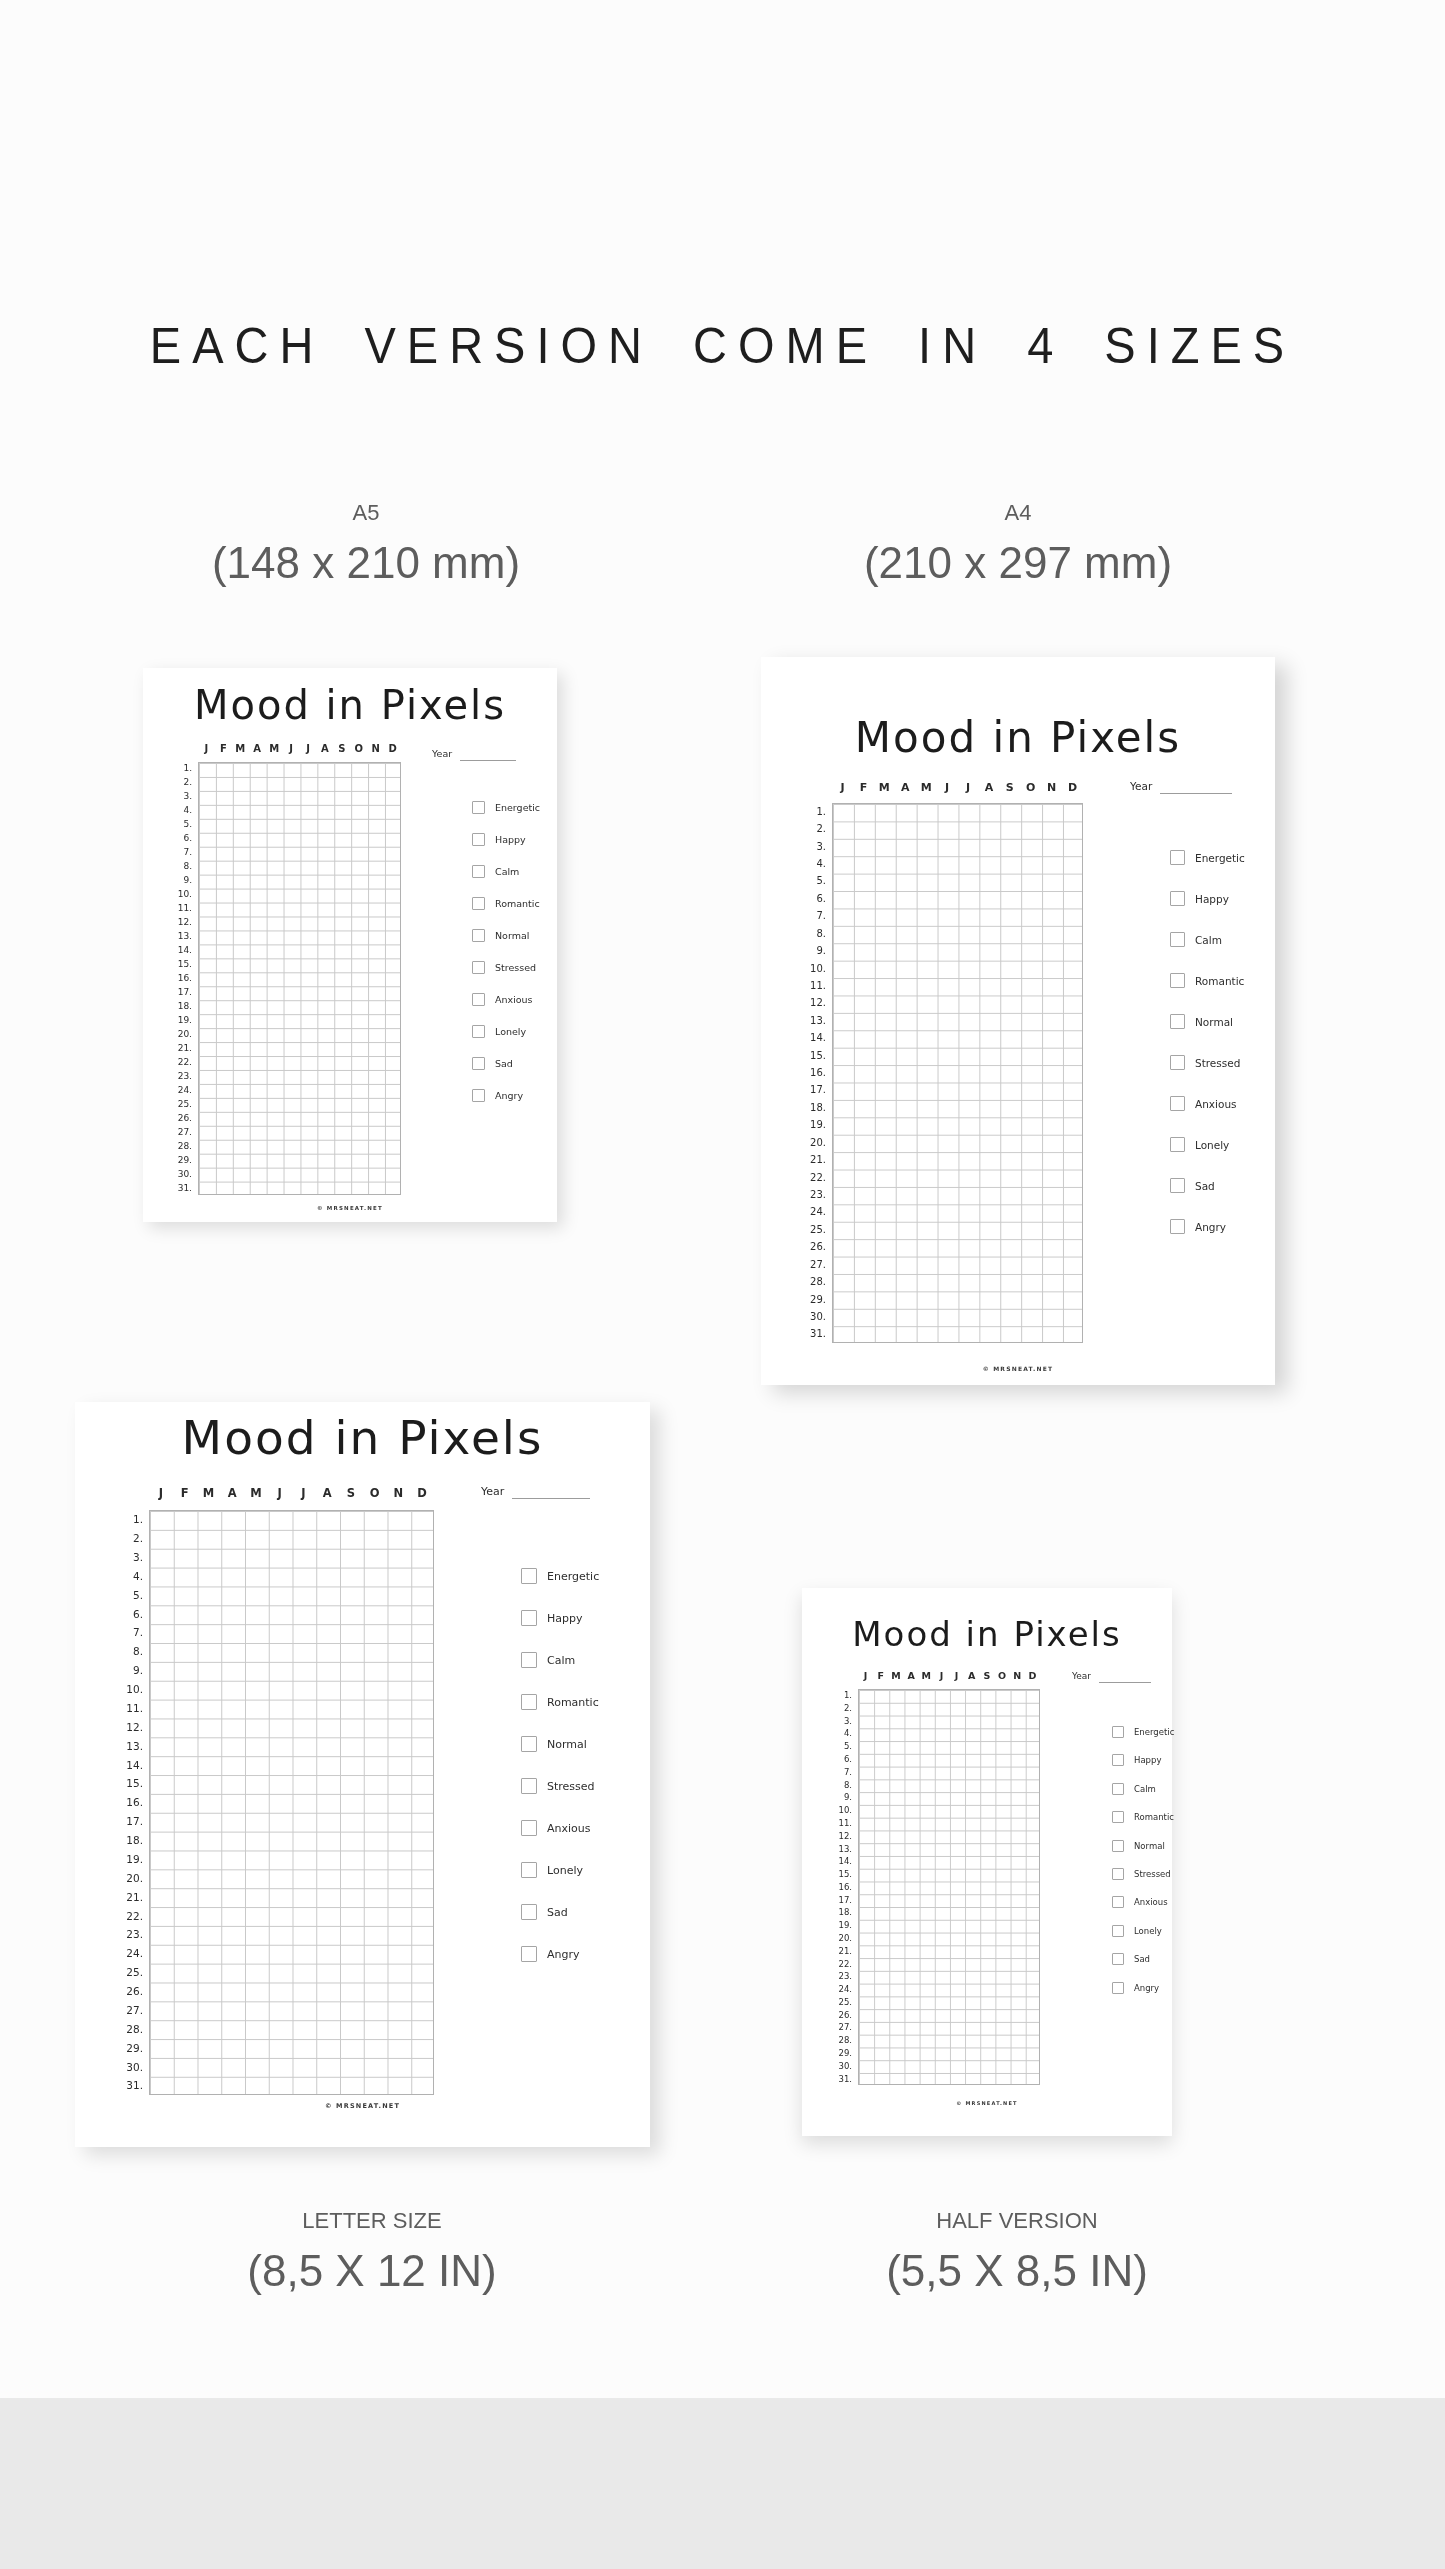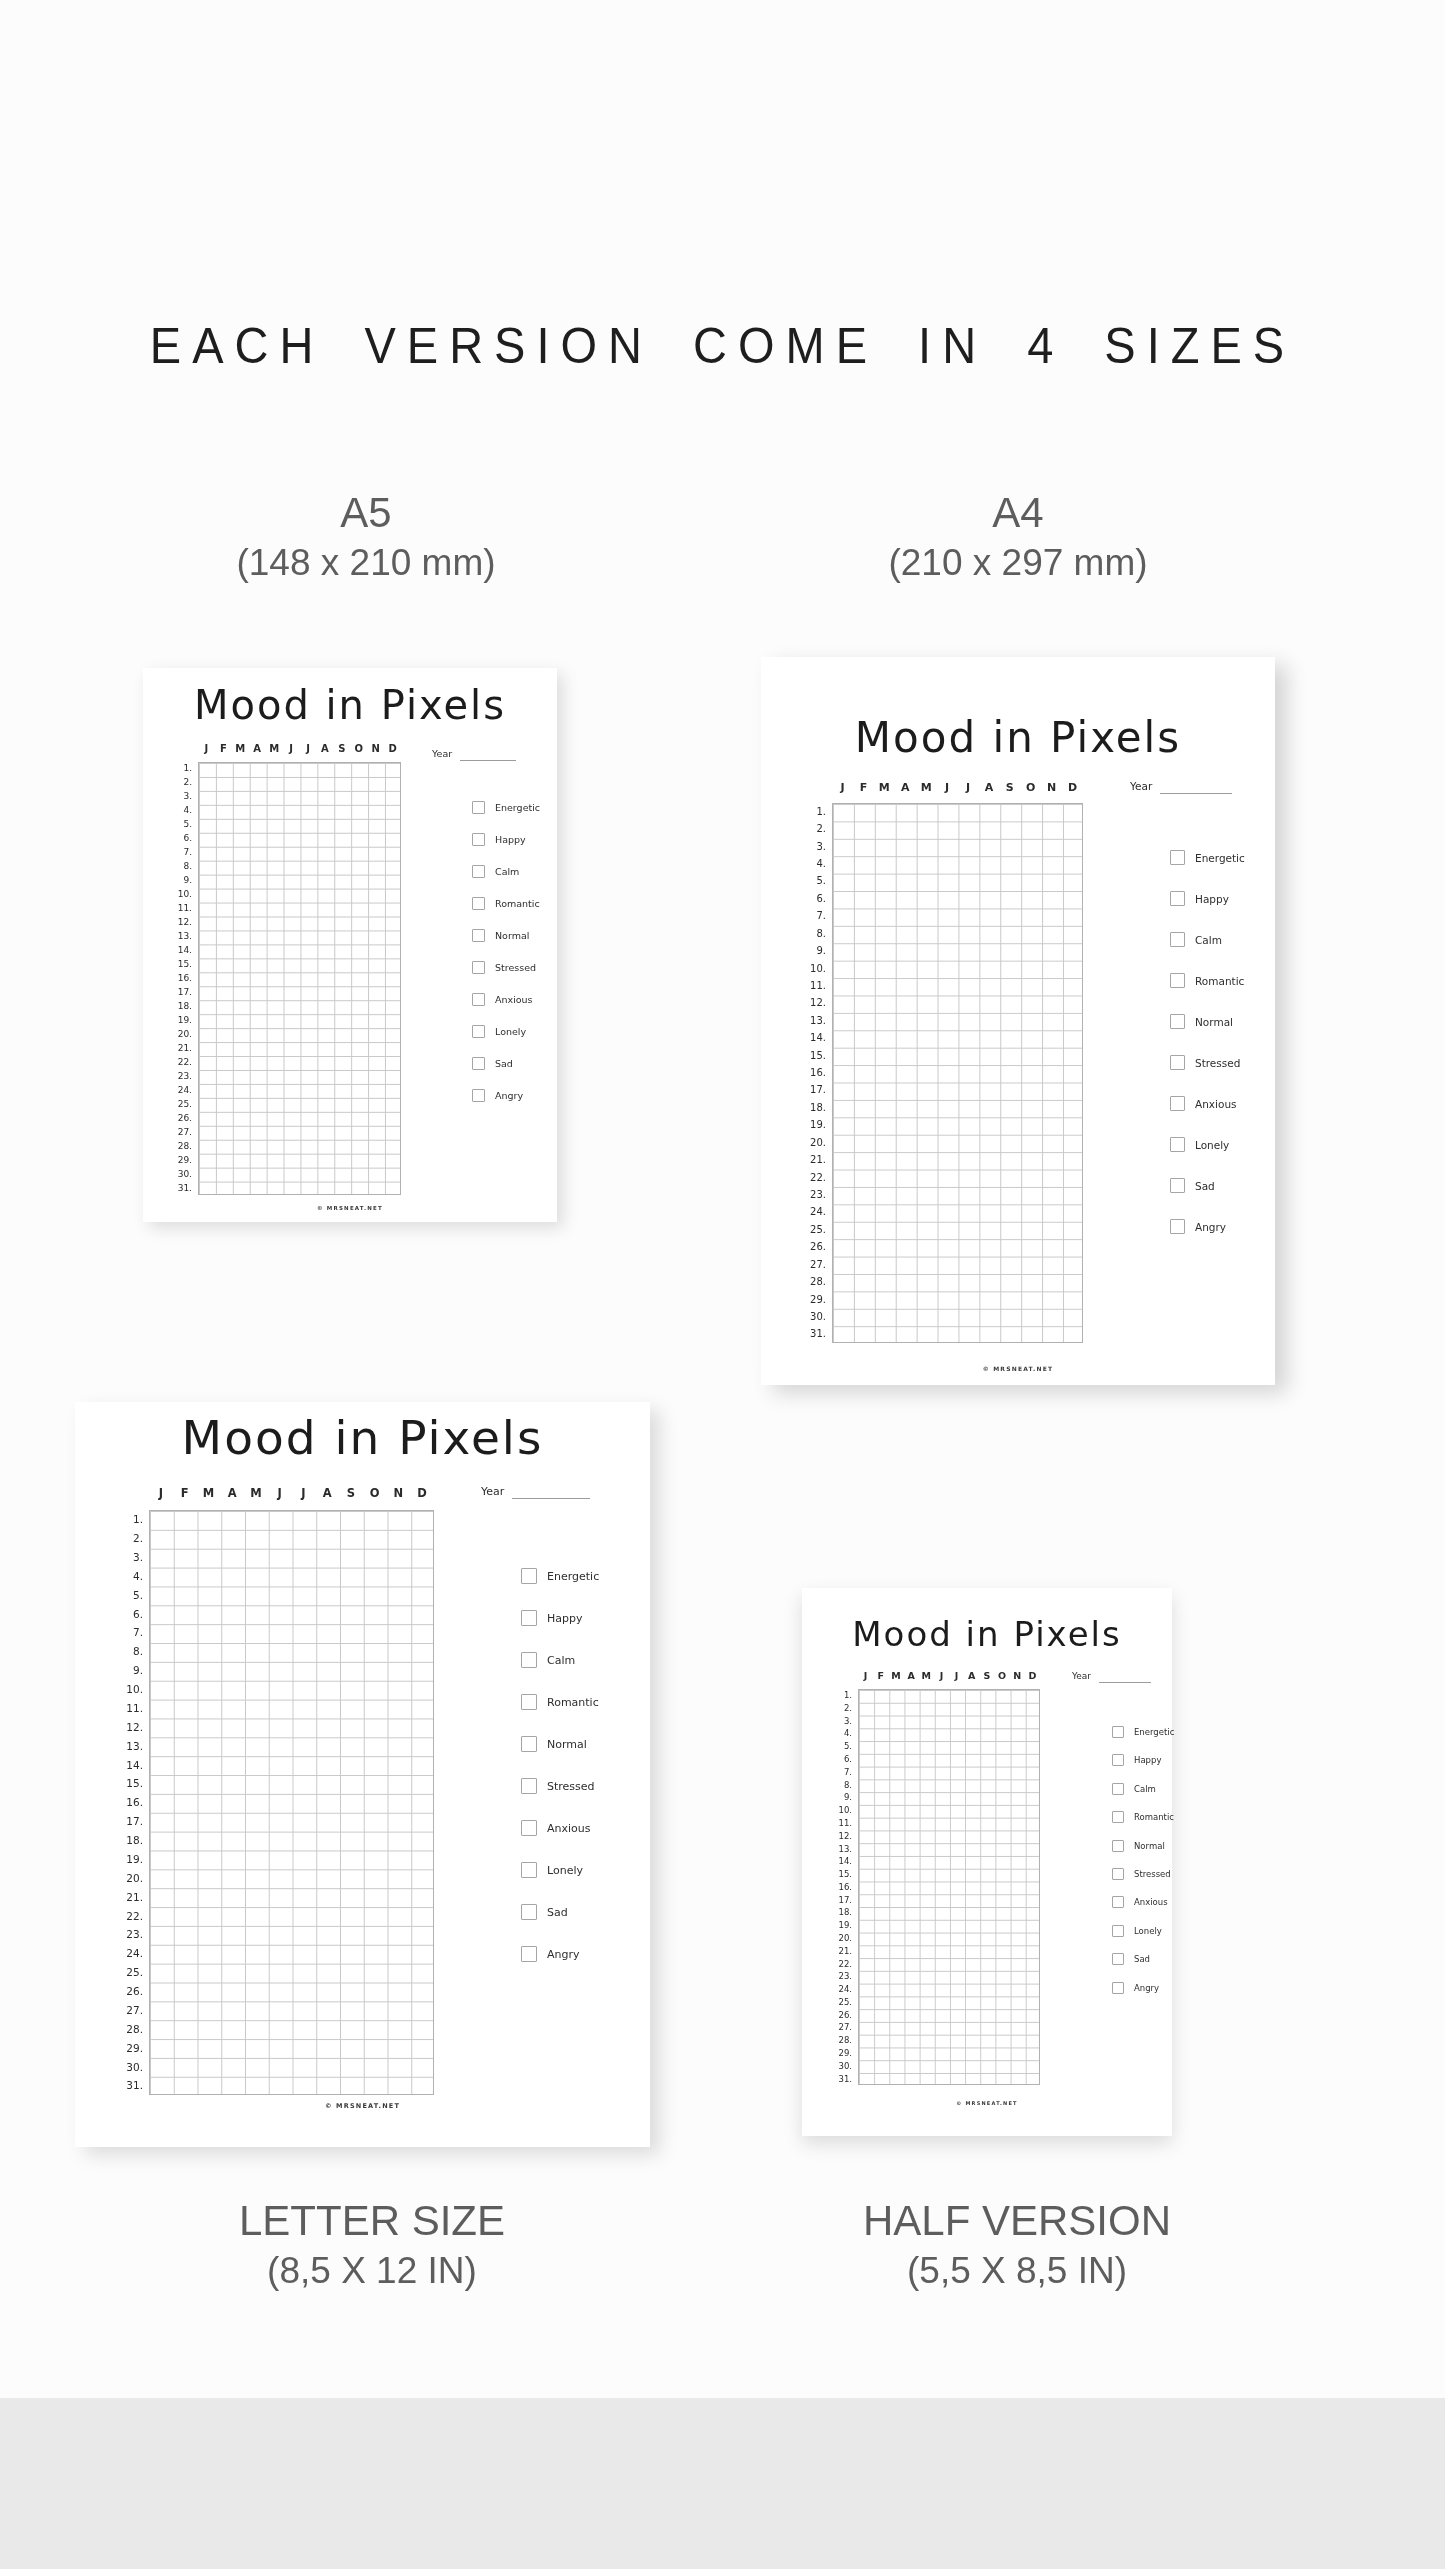--- a/index.html
+++ b/index.html
@@ -7,22 +7,22 @@
           background:var(--bg,#fcfcfc);font-family:"Liberation Sans",sans-serif;}
 
   
   .headline{position:absolute;top:284px;left:0;width:100%;text-align:center;
             font-family:"Liberation Sans",sans-serif;font-weight:300;
             font-size:47px;letter-spacing:11px;word-spacing:16px;color:var(--heading,#1e1e1e);
             transform:scaleY(1.08);transform-origin:top center;}
 
   
   .size-label{position:absolute;width:400px;text-align:center;color:var(--label,#5d5d5d);}
-  .size-name{font-size:42px;line-height:50px;}
-  .size-dims{font-size:37px;line-height:50px;}
+  .size-name{font-size:22px;line-height:50px;}
+  .size-dims{font-size:44px;line-height:50px;}
   .pos-a5{left:166px;top:488px;}
   .pos-a4{left:818px;top:488px;}
   .pos-letter{left:172px;top:2196px;}
   .pos-half{left:817px;top:2196px;}
 
   
   .mockup{position:absolute;background:var(--page,#ffffff);}
   .m-a5{left:143px;top:668px;width:414px;height:554px;
         box-shadow:6px 6px 16px rgba(0,0,0,.13);
         --title-top:14px;--title-size:40px;

